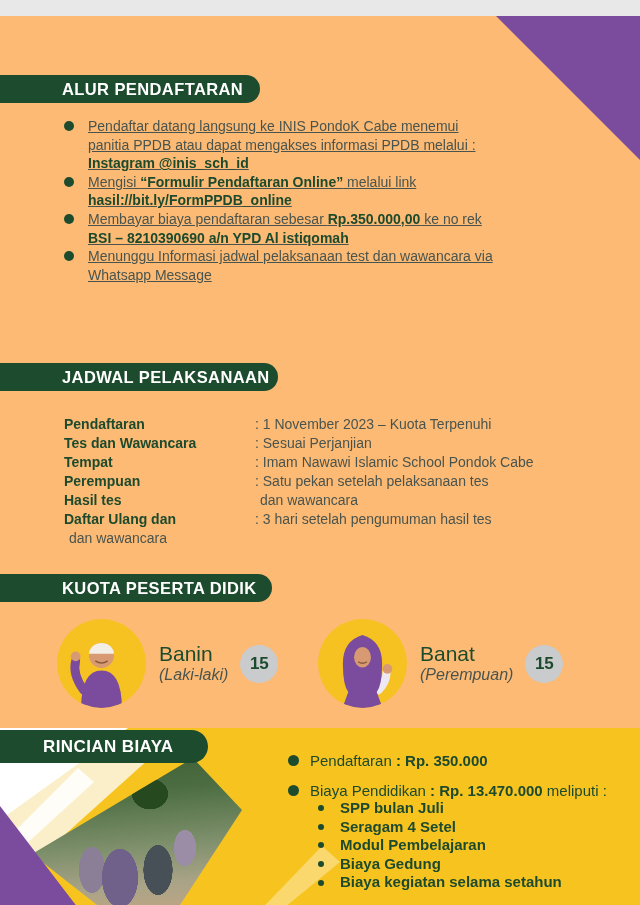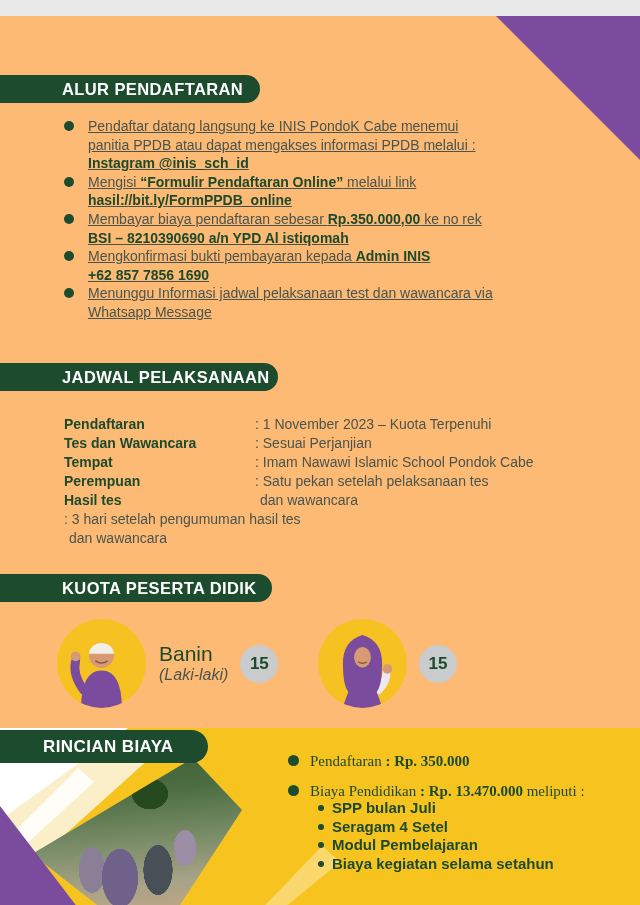--- a/index.html
+++ b/index.html
@@ -47,26 +47,26 @@
        radial-gradient(ellipse 21px 36px at 158px 142px,#474f57 0 69%,transparent 70%),
        radial-gradient(ellipse 19px 33px at 92px 142px,#8b7f98 0 69%,transparent 70%),
        radial-gradient(ellipse 16px 26px at 185px 120px,#9a8da5 0 69%,transparent 70%),
        radial-gradient(ellipse 26px 22px at 150px 66px,#26491f 0 69%,transparent 70%),
        linear-gradient(175deg,#35532f 0%,#4c6d41 30%,#7d8f6b 52%,#a9a387 68%,#c2a683 82%,#b49a79 100%);}
   .pale-stripe{clip-path:polygon(250px 193px,322px 118px,340px 134px,268px 193px);background:#fff;opacity:.35;}
   .purple-corner{clip-path:polygon(0 78px,88px 193px,0 193px);background:#7B4C9E;}
   .pill-rincian{position:absolute;top:2px;width:208px;height:33px;border-radius:0 18px 18px 0;
         background:#1C4B2D;color:#fff;display:flex;align-items:center;padding-left:43px;
         box-sizing:border-box;font-weight:800;font-size:17px;letter-spacing:.4px;z-index:4;}
-  .biaya-list{position:absolute;left:288px;top:23px;margin:0;padding:0;list-style:none;z-index:4;font-family:Liberation Serif, serif;}
+  .biaya-list{position:absolute;left:288px;top:23px;margin:0;padding:0;list-style:none;z-index:4;}
   .biaya-item{display:flex;gap:11px;align-items:flex-start;font-size:15px;line-height:20px;
               color:#1D4A2D;margin-bottom:10px;}
   .bigdot{width:11px;height:11px;border-radius:50%;background:#1C4B2D;margin-top:4px;flex:none;}
   .biaya-sub{position:absolute;left:318px;top:71px;margin:0;padding:0;list-style:none;z-index:4;}
-  .sub-item{display:flex;gap:8px;align-items:center;font-size:15px;line-height:18.6px;
+  .sub-item{display:flex;gap:16px;align-items:center;font-size:15px;line-height:18.6px;
             font-weight:800;color:#1D4A2D;}
   .subdot{width:6px;height:6px;border-radius:50%;background:#1C4B2D;flex:none;}
   .bottom-strip{position:absolute;left:0;top:186px;width:640px;height:7px;background:#1C4B2D;z-index:6;}
 </style>
 </head>
 <body>
 
 <div class="page">
 
   <div class="tri-top"></div>
@@ -82,24 +82,20 @@
       <li class="bullet-item">
         <span class="dot"></span>
         <span class="btxt"><span>Mengisi </span><span class="b">“Formulir Pendaftaran Online”</span><span> melalui link</span><br><span class="b">hasil://bit.ly/FormPPDB_online</span></span>
       </li>
       <li class="bullet-item">
         <span class="dot"></span>
         <span class="btxt"><span>Membayar biaya pendaftaran sebesar </span><span class="b">Rp.350.000,00</span><span> ke no rek</span><br><span class="b">BSI – 8210390690 a/n YPD Al istiqomah</span></span>
       </li>
       <li class="bullet-item">
         <span class="dot"></span>
-        <span class="btxt"><span>Mengkonfirmasi bukti pembayaran kepada </span><span class="b">Admin INIS</span><br><span class="b">+62 857 7856 1690</span></span>
-      </li>
-      <li class="bullet-item">
-        <span class="dot"></span>
         <span class="btxt"><span>Menunggu Informasi jadwal pelaksanaan test dan wawancara via Whatsapp Message</span></span>
       </li>
     </ul>
 
   <div class="pill pill-jadwal">
     <span>JADWAL PELAKSANAAN</span>
   </div>
   <div class="jadwal" id="jadwal-rows">
       <div class="jrow">
         <span class="jlbl">Pendaftaran</span>
@@ -115,20 +111,21 @@
       </div>
       <div class="jrow">
         <span class="jlbl">Perempuan</span>
         <span class="jval">: Satu pekan setelah pelaksanaan tes</span>
       </div>
       <div class="jrow">
         <span class="jlbl">Hasil tes</span>
         <span class="jval cont">dan wawancara</span>
       </div>
       <div class="jrow">
+        <span class="jlbl">Daftar Ulang dan</span>
         <span class="jval">: 3 hari setelah pengumuman hasil tes</span>
       </div>
       <div class="jrow">
         <span class="jval cont">dan wawancara</span>
       </div>
     </div>
 
   <div class="pill pill-kuota">
     <span>KUOTA PESERTA DIDIK</span>
   </div>
@@ -170,20 +167,24 @@
         <circle cx="50" cy="50" r="50" fill="#F6C222"></circle>
         <g clip-path="url(#cg)">
           <path d="M68 80 Q77 71 77 60" stroke="#EDE9F2" stroke-width="9" fill="none" stroke-linecap="round"></path>
           <circle cx="78" cy="56" r="5.5" fill="#D79A72"></circle>
           <path d="M50 18 Q73 25 72 52 Q72 74 66 82 L74 104 L26 104 L34 82 Q28 74 28 52 Q27 25 50 18 Z" fill="#7B4C9E"></path>
           <ellipse cx="50" cy="43" rx="9.5" ry="11.5" fill="#D79A72"></ellipse>
           <path d="M45 48 q5 3.5 10 0" stroke="#8a5a3a" stroke-width="1.5" fill="none"></path>
         </g>
       </svg>
     </span>
+    <div class="kinfo">
+      <div class="kname">Banat</div>
+      <div class="ksub">(Perempuan)</div>
+    </div>
     <div class="kquota">15</div>
   </div>
 
   <div class="biaya-sec">
     <div class="layer cream"></div>
     <div class="layer white-wedge"></div>
     <div class="layer white-stripe"></div>
     <div class="layer photo"></div>
     <div class="layer pale-stripe"></div>
     <div class="layer purple-corner"></div>
@@ -208,19 +209,23 @@
         <li class="sub-item">
           <span class="subdot"></span>
           <span>Seragam 4 Setel</span>
         </li>
         <li class="sub-item">
           <span class="subdot"></span>
           <span>Modul Pembelajaran</span>
         </li>
         <li class="sub-item">
           <span class="subdot"></span>
+          <span>Biaya Gedung</span>
+        </li>
+        <li class="sub-item">
+          <span class="subdot"></span>
           <span>Biaya kegiatan selama setahun</span>
         </li>
       </ul>
     <div class="bottom-strip"></div>
   </div>
 
 </div>
 
 </body></html>

